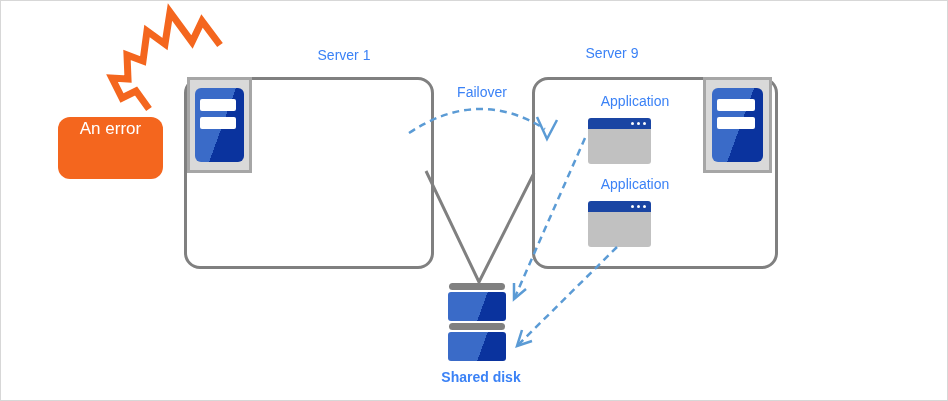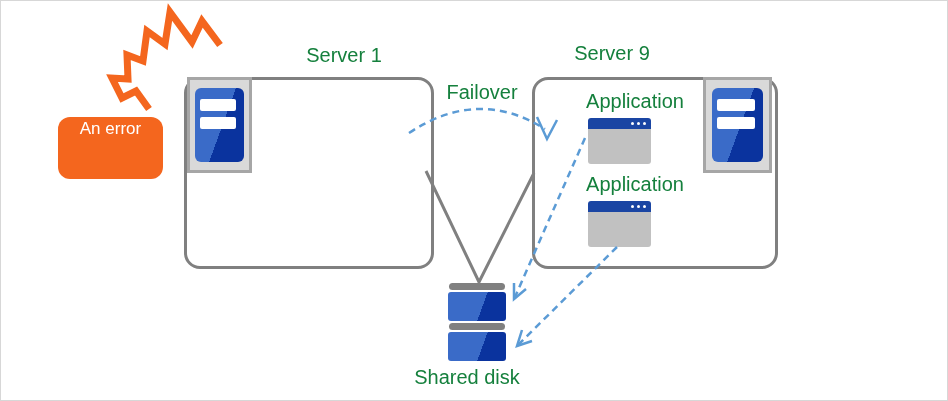--- a/index.html
+++ b/index.html
@@ -7,22 +7,22 @@
   .canvas{
     position:relative;width:948px;height:401px;box-sizing:border-box;
     border:1px solid #d7d7d7;background:#fff;overflow:hidden;
   }
   
   .group-box{
     position:absolute;border:3px solid #808080;border-radius:16px;background:transparent;
   }
   
   .lbl{
-    position:absolute;width:140px;text-align:center;font-size:20px;line-height:20px;
-    color:#15803d;white-space:nowrap;
+    position:absolute;width:140px;text-align:center;font-size:14px;line-height:20px;
+    color:#3b82f6;white-space:nowrap;
   }
   
   .server-icon{
     position:absolute;background:#d9d9d9;border:3px solid #a6a6a6;box-sizing:border-box;
   }
   .server-icon .body{
     position:absolute;border-radius:6px;
     background:linear-gradient(110deg,#3a6bc8 54%,#0a339e 54%);
   }
   .server-icon .slot{
@@ -64,21 +64,21 @@
 
   <div class="group-box" style="left:183px;top:76px;width:244px;height:186px;"></div>
 
   <div class="group-box" style="left:531px;top:76px;width:240px;height:186px;"></div>
 
   <div class="lbl" style="left:273px;top:44px;">Server 1</div>
   <div class="lbl" style="left:541px;top:42px;">Server 9</div>
   <div class="lbl" style="left:411px;top:81px;">Failover</div>
   <div class="lbl" style="left:564px;top:90px;">Application</div>
   <div class="lbl" style="left:564px;top:173px;">Application</div>
-  <div class="lbl" style="left:396px;top:366px;">Shared disk</div>
+  <div class="lbl" style="left:410px;top:366px;font-weight:bold;">Shared disk</div>
 
   <div class="server-icon" style="left:186px;top:76px;width:65px;height:96px;">
     <div class="body" style="left:5px;top:8px;width:49px;height:74px;"></div>
     <div class="slot" style="left:10px;top:19px;width:36px;height:12px;"></div>
     <div class="slot" style="left:10px;top:37px;width:36px;height:12px;"></div>
   </div>
 
   <div class="server-icon" style="left:702px;top:76px;width:69px;height:96px;">
     <div class="body" style="left:6px;top:8px;width:51px;height:74px;"></div>
     <div class="slot" style="left:11px;top:19px;width:38px;height:12px;"></div>

